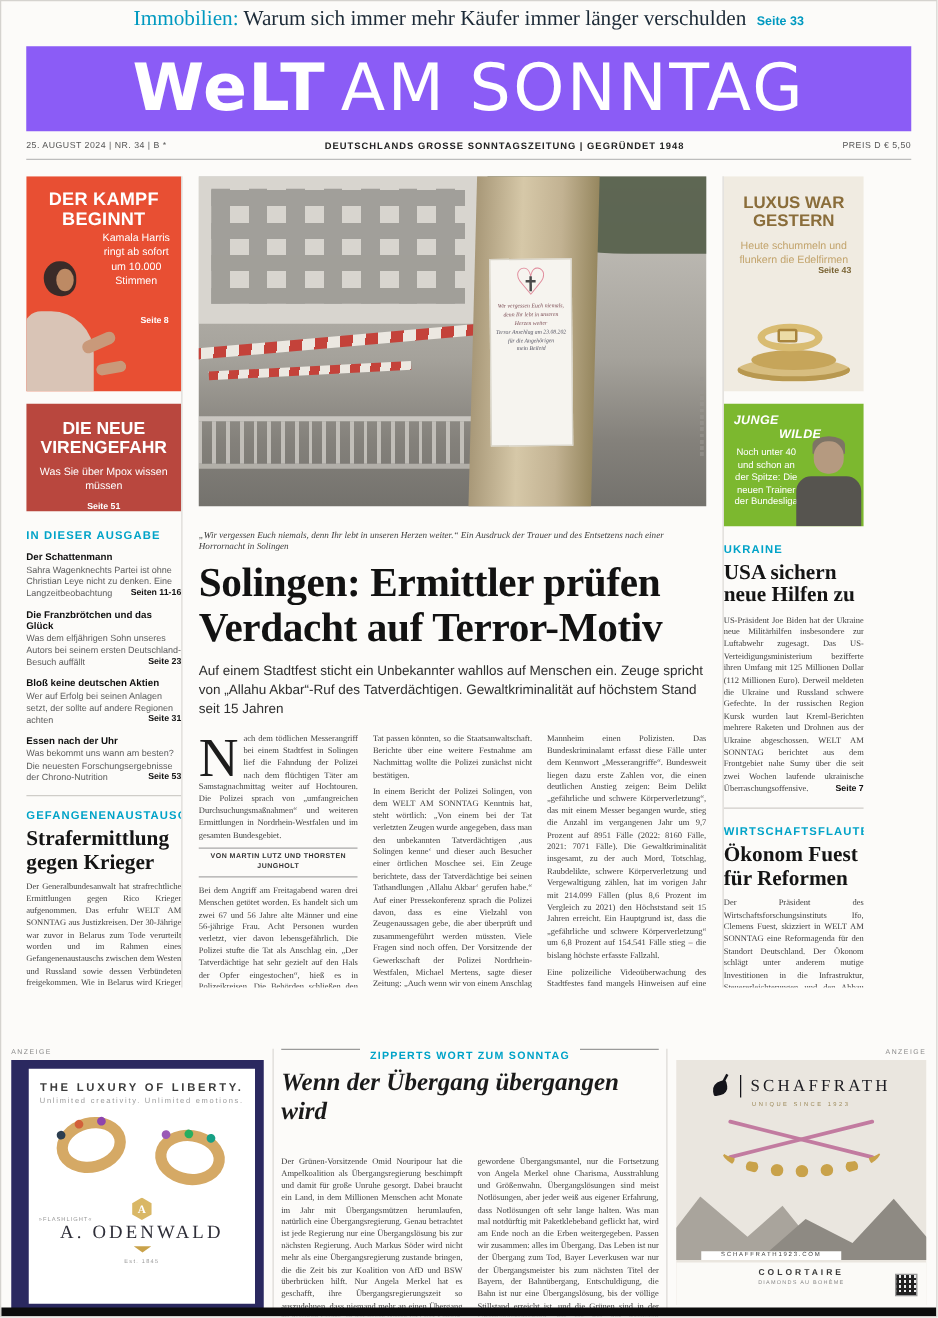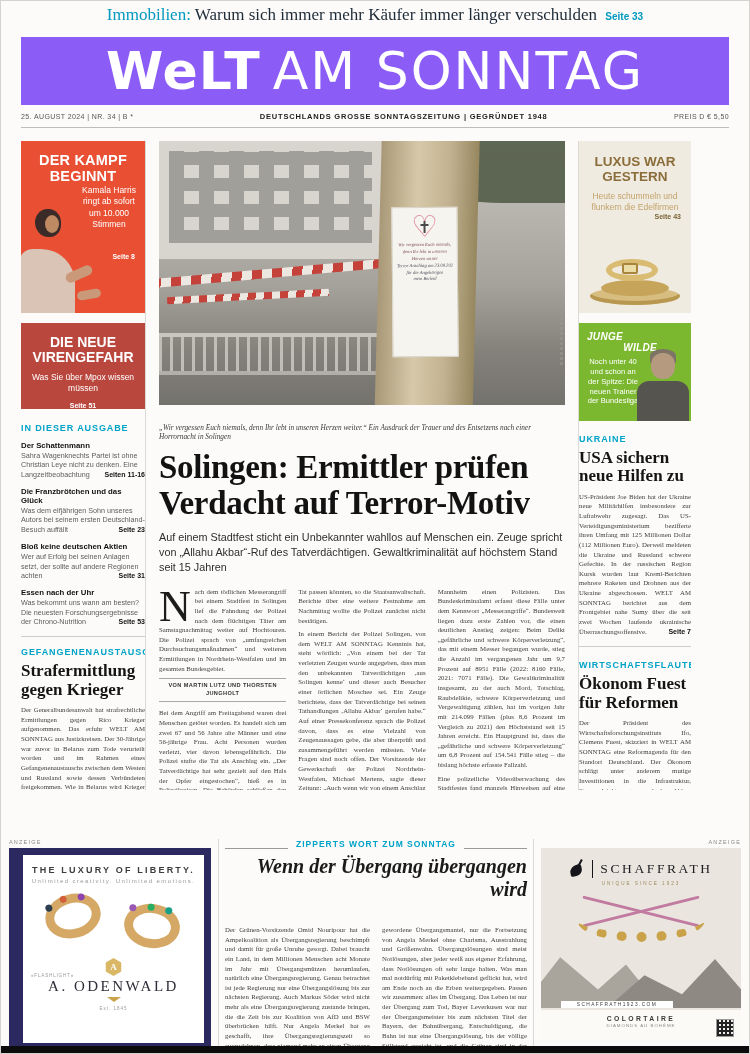--- a/index.html
+++ b/index.html
@@ -120,24 +120,24 @@
   .ring.r2 { right:18px; top:14px; transform:rotate(8deg); }
   .gem { position:absolute; width:7px; height:7px; border-radius:50%; }
   .odw-tag { position:absolute; left:8px; top:118px; font-size:4.6px; letter-spacing:.8px; color:#9a9a9a; }
   .hexa { width:18px; height:18px; margin:2px auto 2px; background:#d9b765; color:#fff; font-size:9px; font-weight:700;
     display:flex; align-items:center; justify-content:center; clip-path:polygon(50% 0,93% 25%,93% 75%,50% 100%,7% 75%,7% 25%); font-family:"Liberation Serif",serif; }
   .odw-brand { font-family:"Liberation Serif",serif; font-size:15px; letter-spacing:2.5px; color:#2e2e38; }
   .odw-chevron { width:14px; height:7px; margin:2px auto; border-left:7px solid transparent; border-right:7px solid transparent; border-top:5px solid #c9a24a; }
   .odw-est { font-size:4.5px; letter-spacing:1px; color:#9a9a9a; }
   
   .zippert { padding:0 6px; border-left:1px solid #dcdad6; border-right:1px solid #dcdad6; }
-  .zip-headrow { display:flex; align-items:flex-end; gap:8px; }
+  .zip-headrow { display:flex; align-items:flex-start; gap:8px; }
   .zip-headrow .rule { flex:1; border-top:1px solid #9a9a9a; }
   .zip-label { color:#00a3c8; font-weight:700; font-size:8.5px; letter-spacing:1px; white-space:nowrap; }
-  .zip-title { font-family:"Liberation Serif",serif; font-style:italic; font-weight:700; font-size:20px; text-align:right; color:#1a1a1a; margin:6px 0 24px; }
+  .zip-title { font-family:"Liberation Serif",serif; font-style:italic; font-weight:700; font-size:20px; text-align:left; color:#1a1a1a; margin:6px 0 24px; }
   .zip-cols { display:grid; grid-template-columns:1fr 1fr; column-gap:12px; }
   
   .ad-right { position:relative; background:#eae6df; height:196px; overflow:hidden; text-align:center; padding-top:12px; }
   .sch-brandrow { display:flex; align-items:center; justify-content:center; gap:7px; }
   .unicorn { position:relative; width:16px; height:16px; }
   .uni-head { position:absolute; left:1px; top:4px; width:12px; height:11px; background:#14141a; border-radius:65% 20% 55% 15%; transform:rotate(-12deg); }
   .uni-horn { position:absolute; left:10px; top:-2px; width:2px; height:8px; background:#14141a; transform:rotate(28deg); }
   .sch-bar { width:1px; height:18px; background:#14141a; }
   .sch-brand { font-family:"Liberation Serif",serif; font-size:13.5px; letter-spacing:2.6px; color:#1c1c22;text-align:right; }
   .sch-tag { font-size:4.6px; letter-spacing:2px; color:#9d8a5a; margin-top:3px; }

